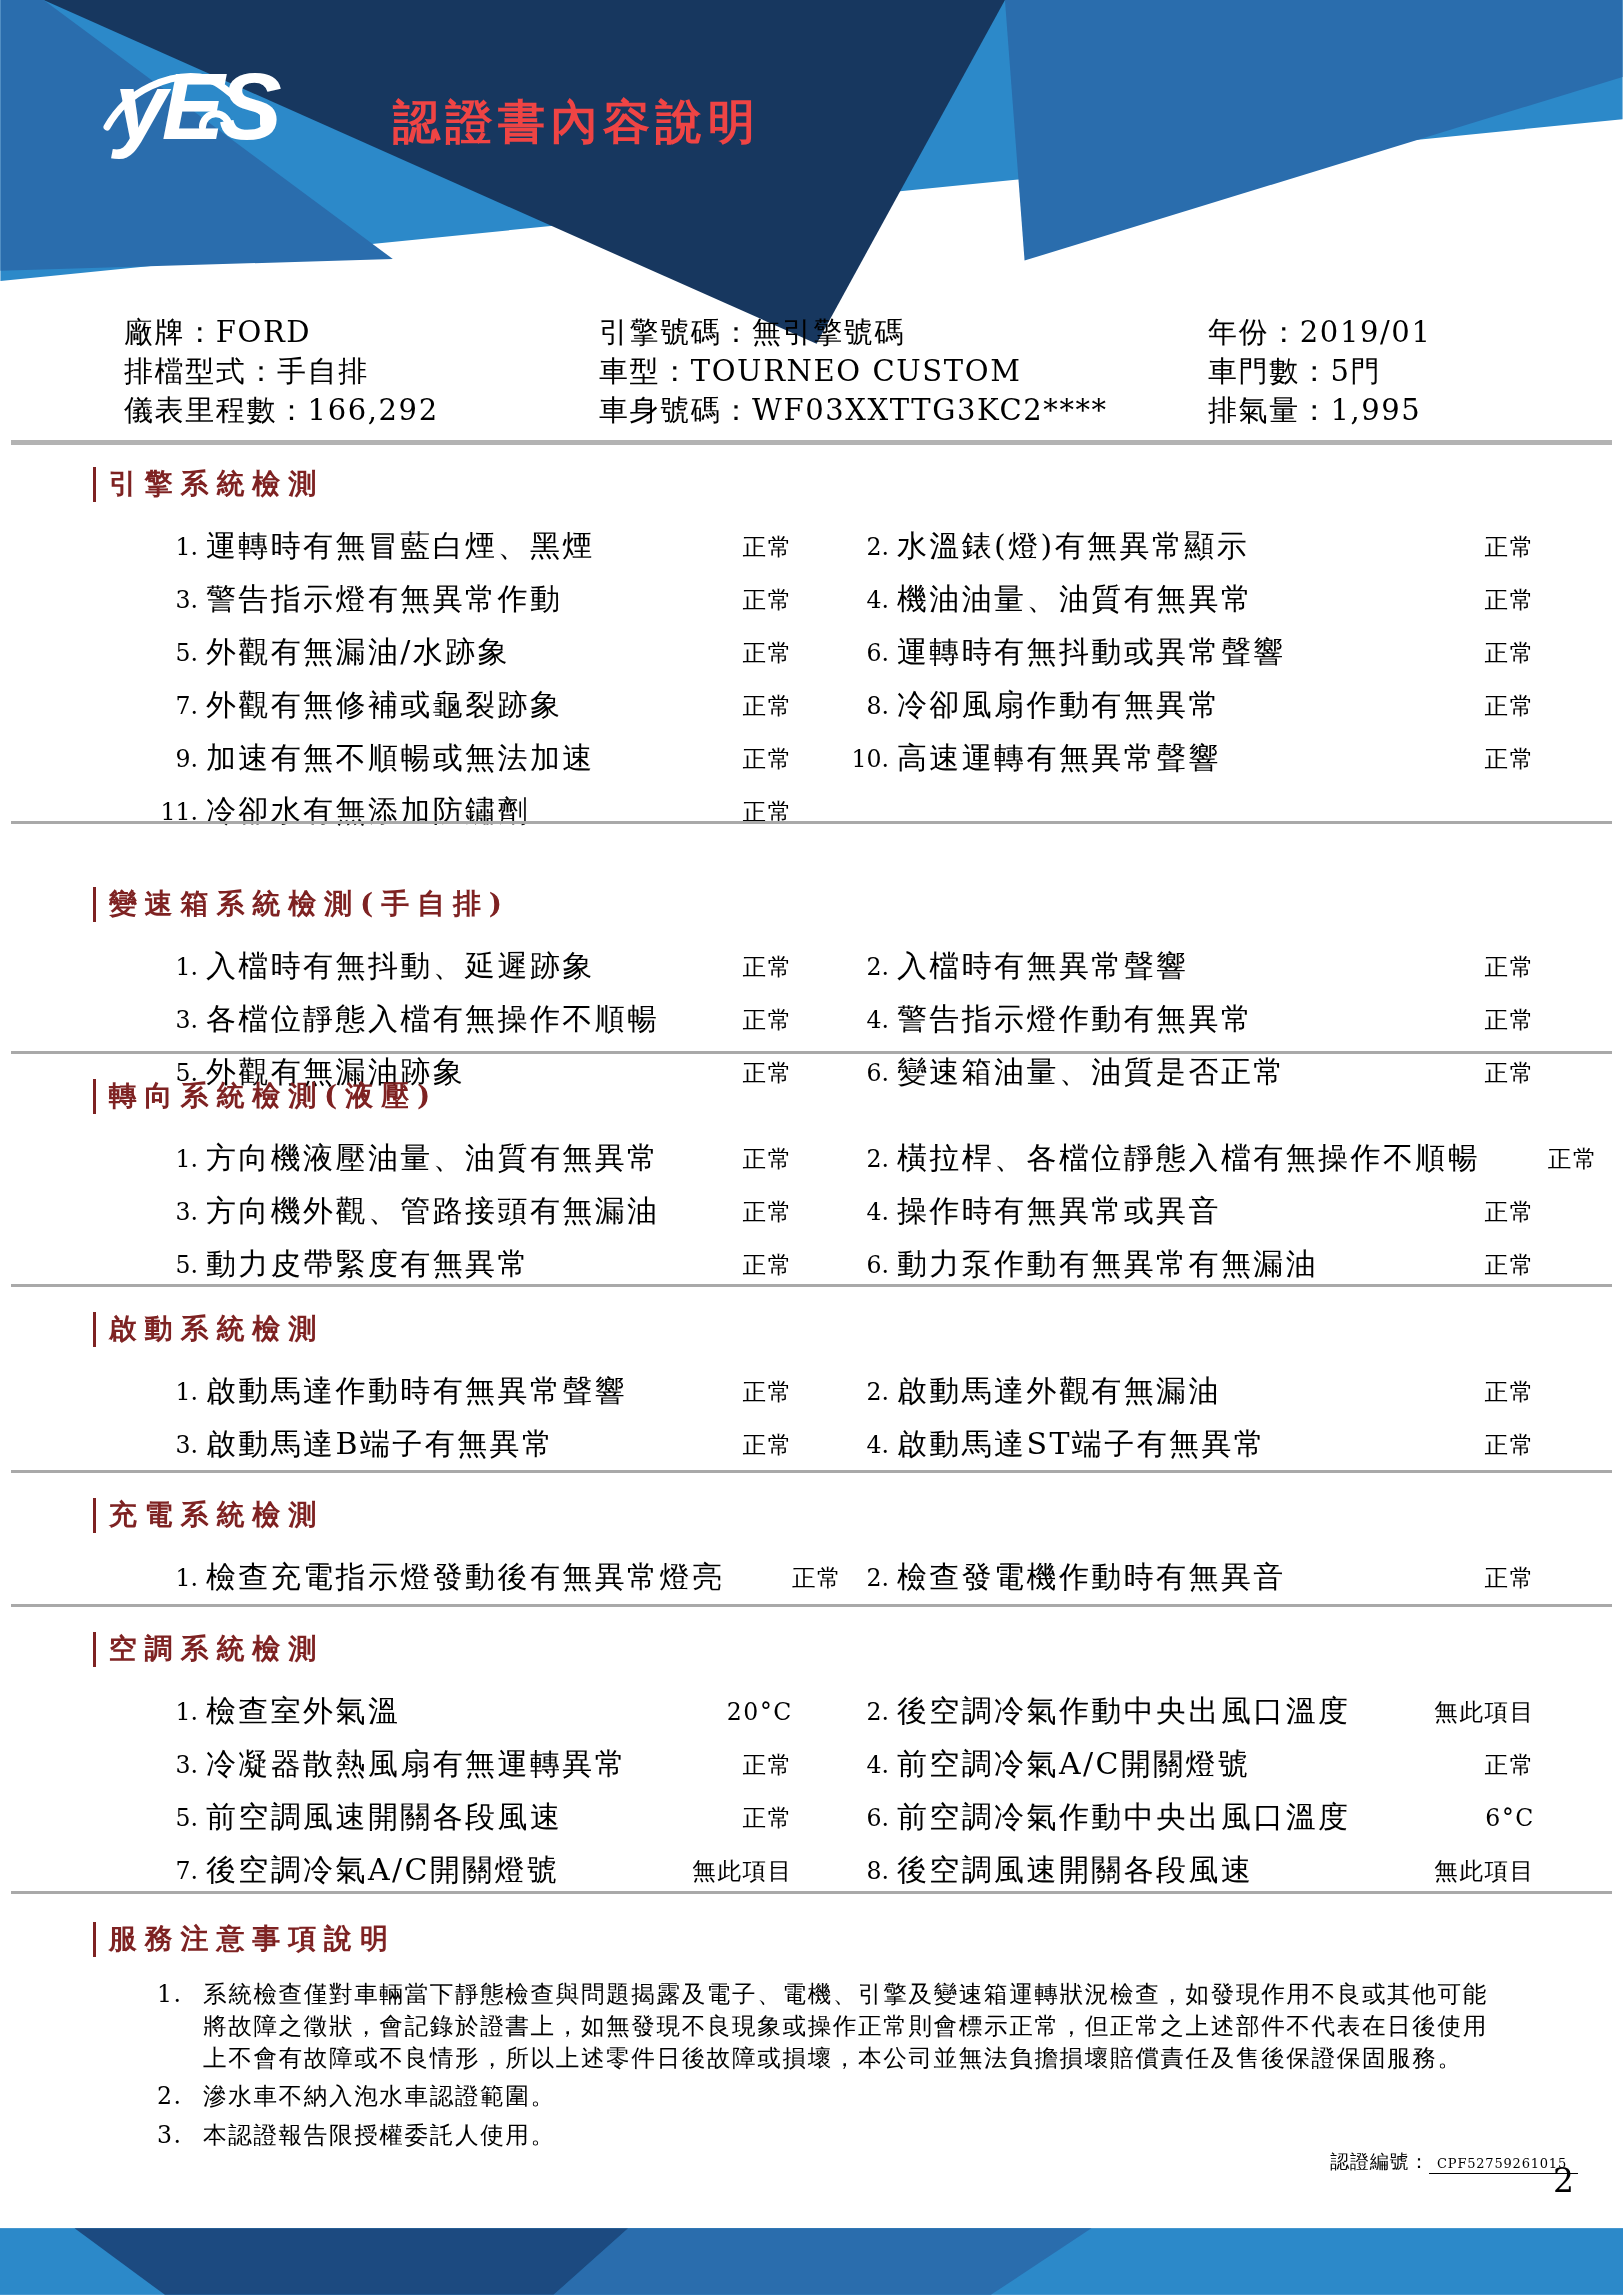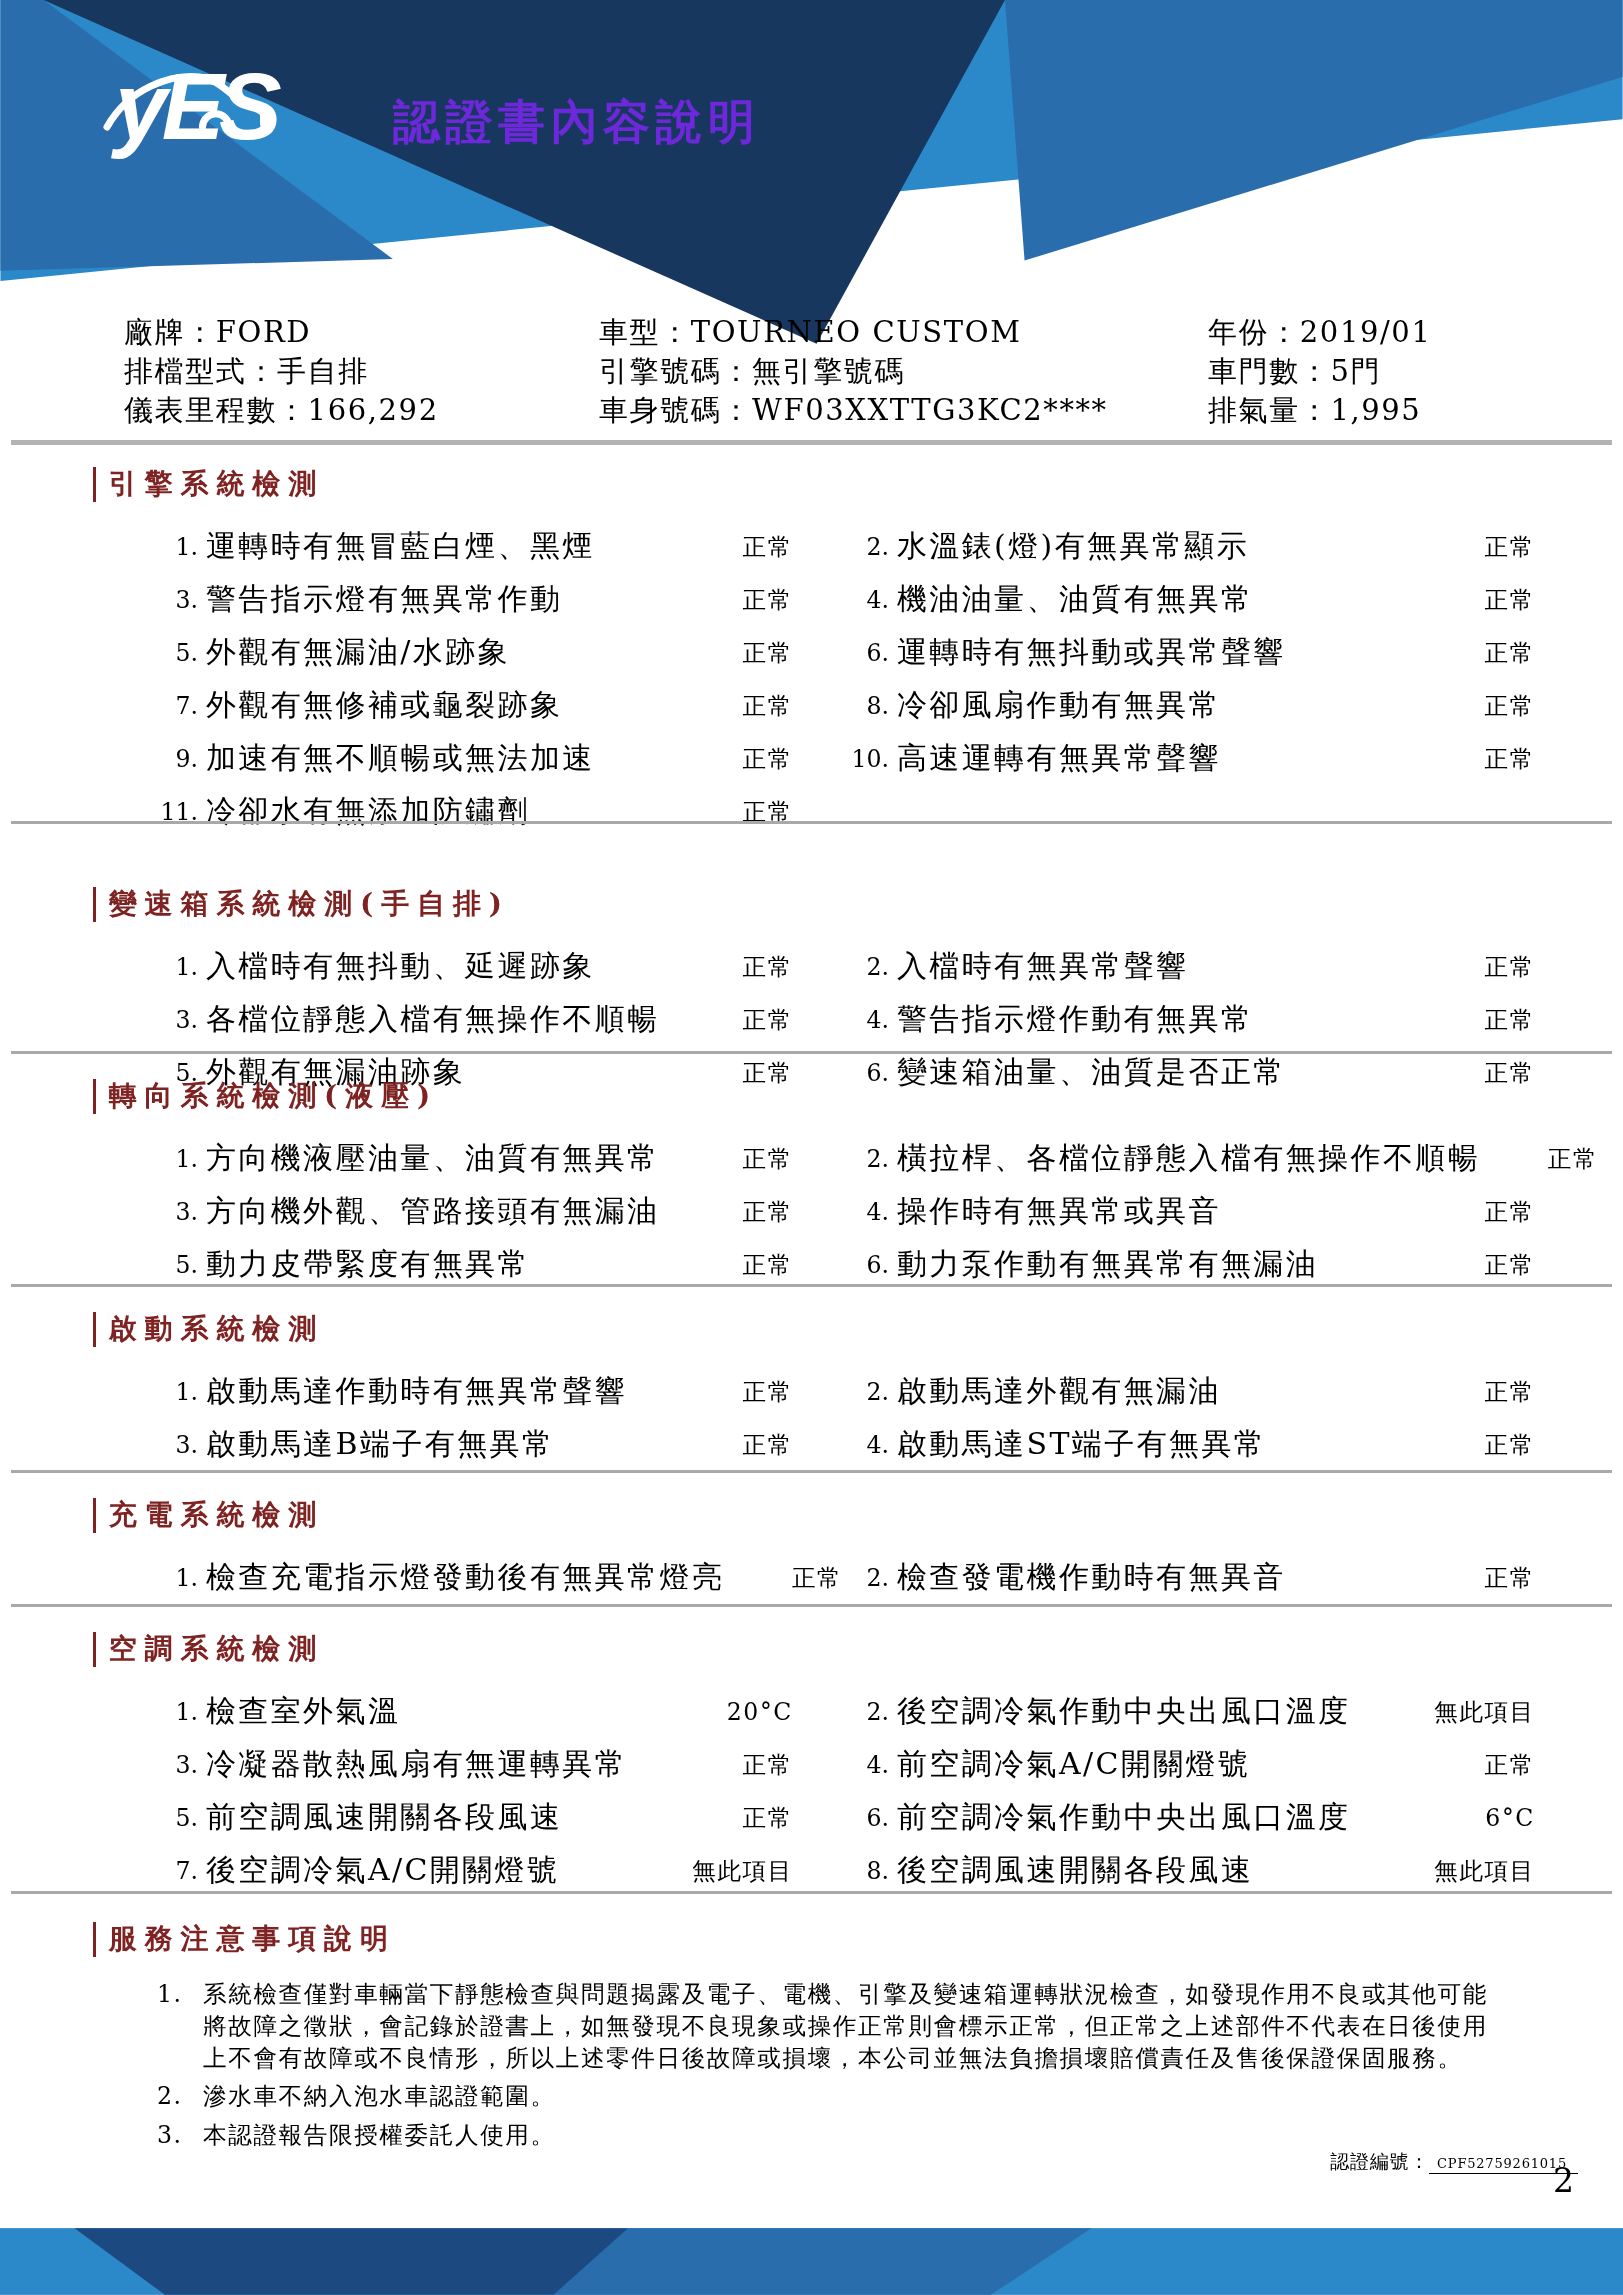--- a/index.html
+++ b/index.html
@@ -7,21 +7,21 @@
         font-family:"DejaVu Serif","Liberation Serif",serif;color:#000;margin:0 auto}
 
   
   .header{position:absolute;top:0;left:0;width:1623px;height:361px;pointer-events:none}
   .header svg{position:absolute;top:0;left:0}
   .logo{position:absolute;left:115px;top:66px;display:flex;align-items:flex-end}
   .logo-text{font-family:"Liberation Sans",sans-serif;font-style:italic;font-weight:bold;
              font-size:94px;line-height:.88;color:#fff;letter-spacing:-5.5px}
   .car-swoosh{margin-left:-12.6px;margin-bottom:3.1px}
   .header-title{position:absolute;left:393px;top:91px;font-family:"Liberation Sans",sans-serif;
-                font-weight:bold;font-size:47px;color:#6d28d9;letter-spacing:5.5px}
+                font-weight:bold;font-size:47px;color:#ef4444;letter-spacing:5.5px}
 
   
   #vehicle-info{position:absolute;top:313px;left:0;width:1623px}
   .vcol{position:absolute;top:0}
   .vline{height:39px;line-height:39px;font-size:29px;letter-spacing:1.6px;white-space:nowrap}
 
   
   .divider{position:absolute;left:11px;width:1601px;height:3.1px;background:#a9a9a9}
   .divider.thick{height:4.7px;background:#b3b3b3}
 
@@ -76,22 +76,22 @@
     <div class="header-title">認證書內容說明</div>
   </div>
 
   <div id="vehicle-info">
       <div class="vcol" style="left: 124px;">
         <div class="vline">廠牌：FORD</div>
         <div class="vline">排檔型式：手自排</div>
         <div class="vline">儀表里程數：166,292</div>
       </div>
       <div class="vcol" style="left: 599px;">
+        <div class="vline">引擎號碼：無引擎號碼</div>
         <div class="vline">車型：TOURNEO CUSTOM</div>
-        <div class="vline">引擎號碼：無引擎號碼</div>
         <div class="vline">車身號碼：WF03XXTTG3KC2****</div>
       </div>
       <div class="vcol" style="left: 1208px;">
         <div class="vline">年份：2019/01</div>
         <div class="vline">車門數：5門</div>
         <div class="vline">排氣量：1,995</div>
       </div>
     </div>
   <div class="divider thick" style="top:440px"></div>
 

